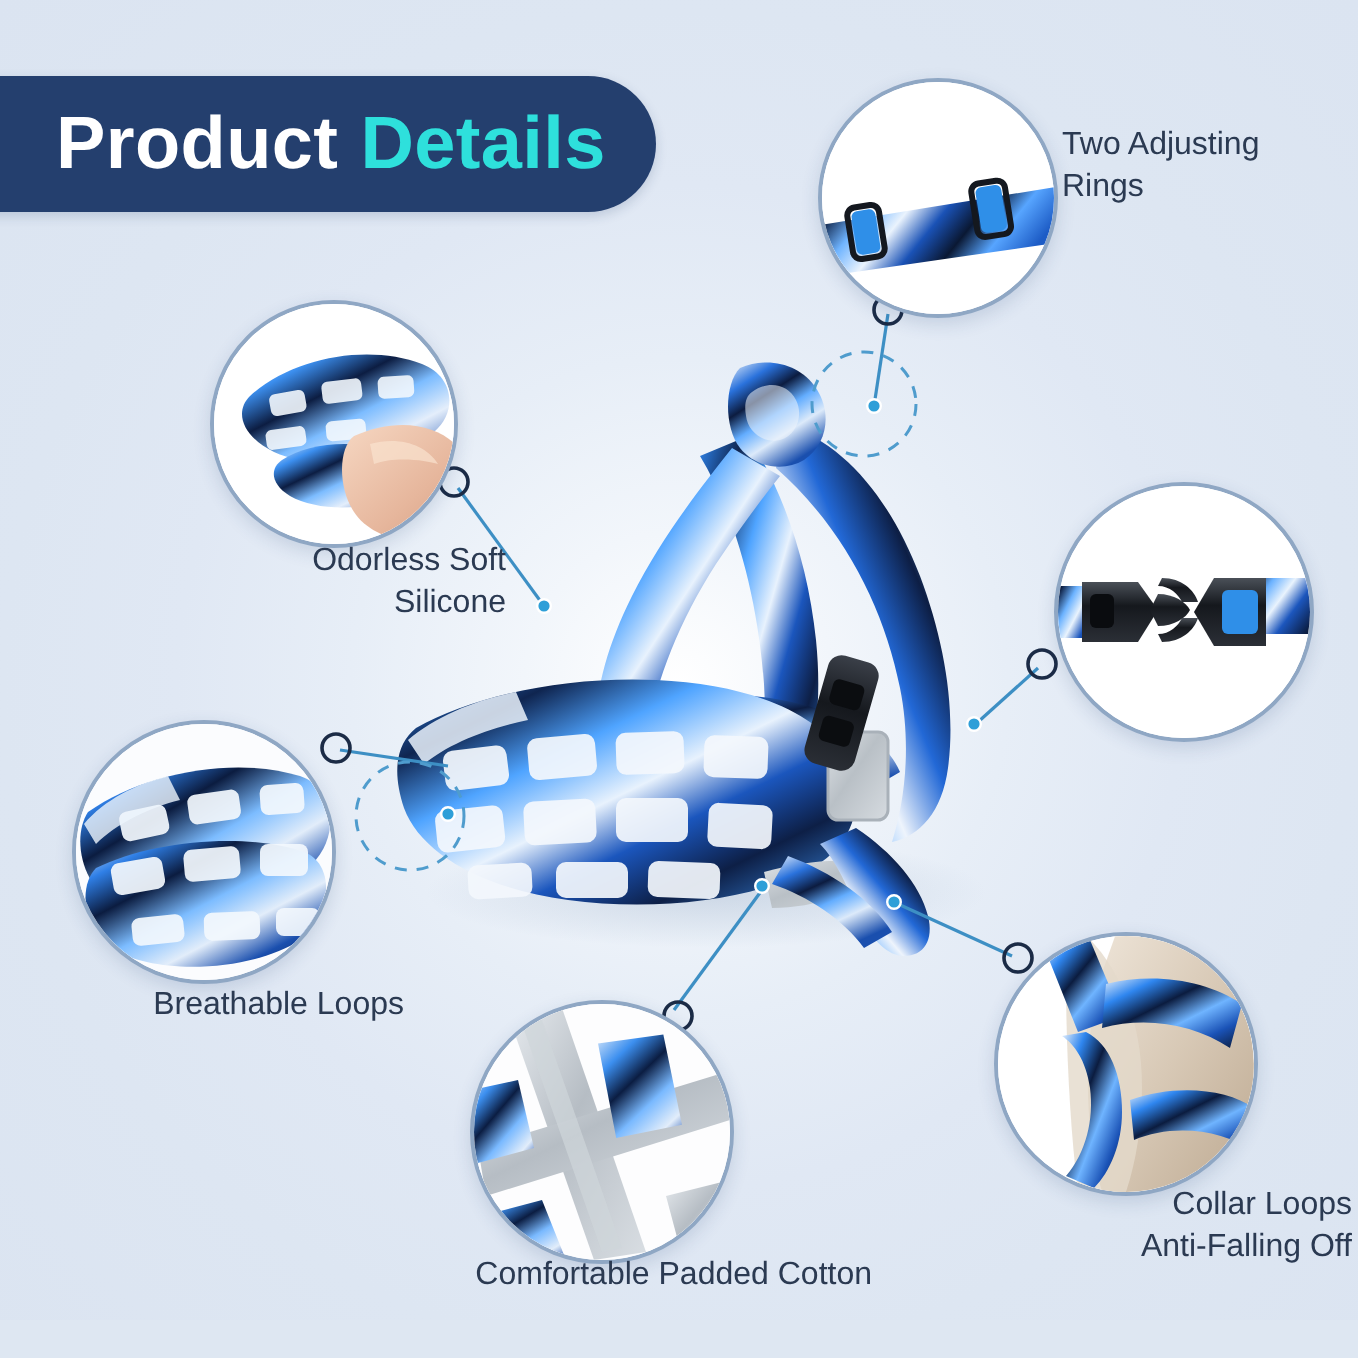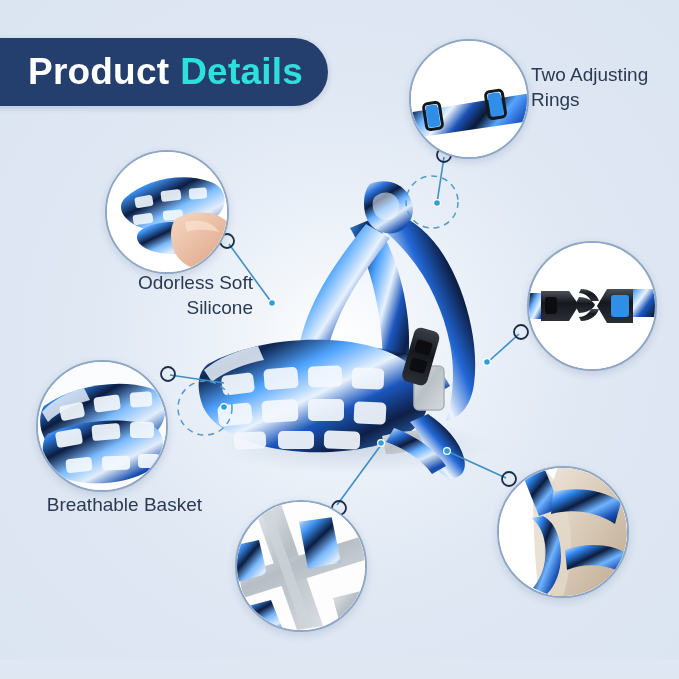--- a/index.html
+++ b/index.html
@@ -39,21 +39,21 @@
     border:2px solid #8fa7c4;
     overflow:hidden;
     box-shadow:0 3px 9px rgba(40,70,120,.16);
   }
   .bubble-art{position:absolute;inset:0;}
 
   
   .label{
     position:absolute;
     color:#2b3a52;
-    font-size:19px;
+    font-size:16px;
     line-height:1.32;
     white-space:pre-line;
   }
   .label.c{text-align:right;}
   .label.l{text-align:left;}
 
   
   #wires{position:absolute;inset:0;pointer-events:none;}
 
   
@@ -384,17 +384,20 @@
     </svg>
   </div>
 
   <div class="label l" style="left:531px;top:62px;width:146px;">Two Adjusting
 Rings</div>
 
   <div class="label c" style="left:97px;top:270px;width:156px;">Odorless Soft
 Silicone</div>
 
 
-  <div class="label c" style="left:16px;top:492px;width:186px;">Breathable Basket</div>
-
-
+  <div class="label c" style="left:16px;top:492px;width:186px;">Breathable Loops</div>
+
+  <div class="label c" style="left:172px;top:627px;width:264px;">Comfortable Padded Cotton</div>
+
+  <div class="label c" style="left:492px;top:592px;width:184px;">Collar Loops
+Anti-Falling Off</div>
 
 </div>
 
 </body></html>

